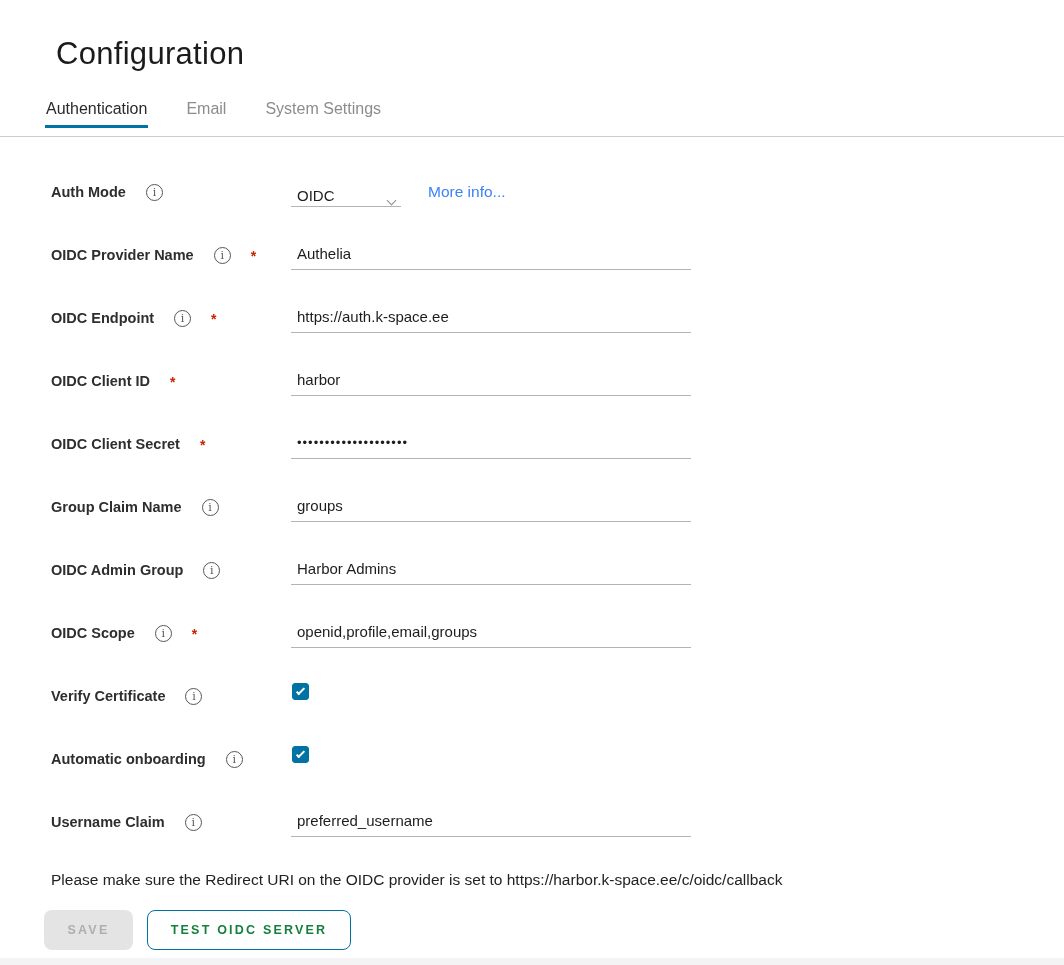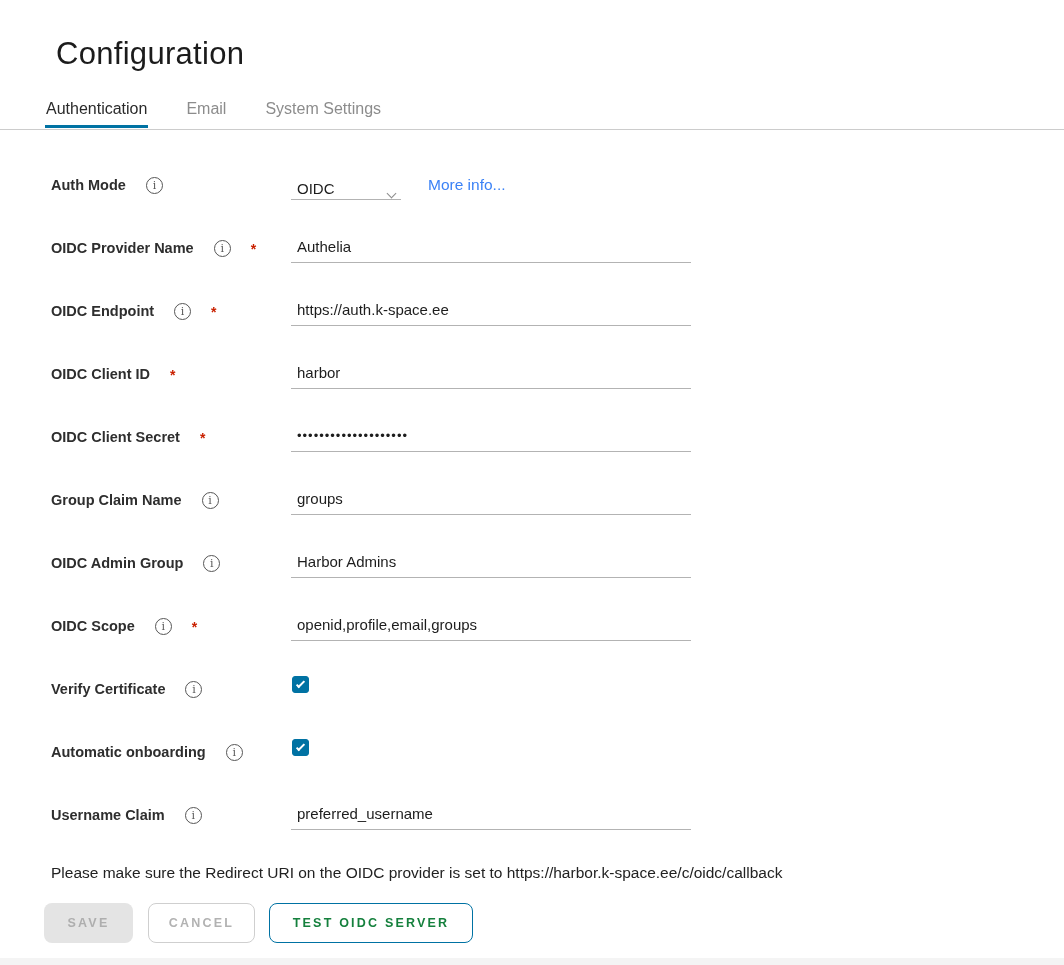--- a/index.html
+++ b/index.html
@@ -33,21 +33,21 @@
     line-height: 22px;
     padding: 0 1px 8px 1px;
     margin-right: 37px;
     color: #8c8c8c;
     cursor: pointer;
   }
   .tab.active {
     color: #2a2a2a;
     border-bottom: 3px solid #0072a3;
     padding-bottom: 5px;
-    margin-bottom: 1px;
+    margin-bottom: 8px;
   }
   
   .form { padding: 40px 0 0 51px; }
   .form-row {
     display: flex;
     align-items: flex-start;
     min-height: 30px;
     margin-bottom: 33px;
   }
   .label-col {
@@ -336,17 +336,16 @@
       <input class="text-input" type="text" value="preferred_username" style="">
     </div>
   </div>
 
 </div>
 
 <div class="redirect-note">Please make sure the Redirect URI on the OIDC provider is set to https://harbor.k-space.ee/c/oidc/callback</div>
 
 <div class="button-row">
   <button class="btn btn-save" disabled="">SAVE</button>
-  <button class="btn btn-cancel" disabled="">CANCEL</button>
   <button class="btn btn-test">TEST OIDC SERVER</button>
 </div>
 
 <div class="footer-strip"></div>
 
 </body></html>

